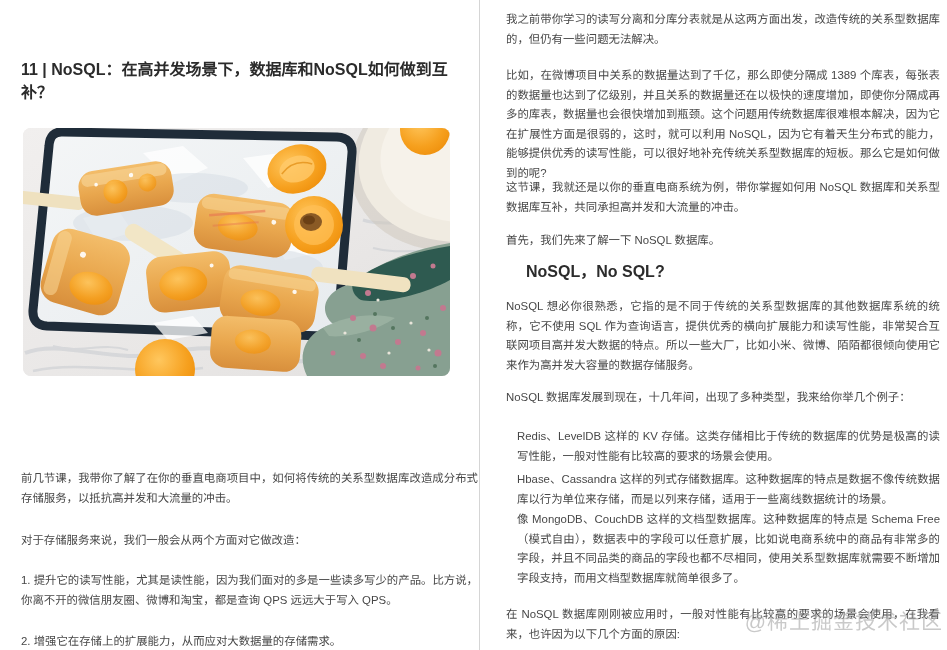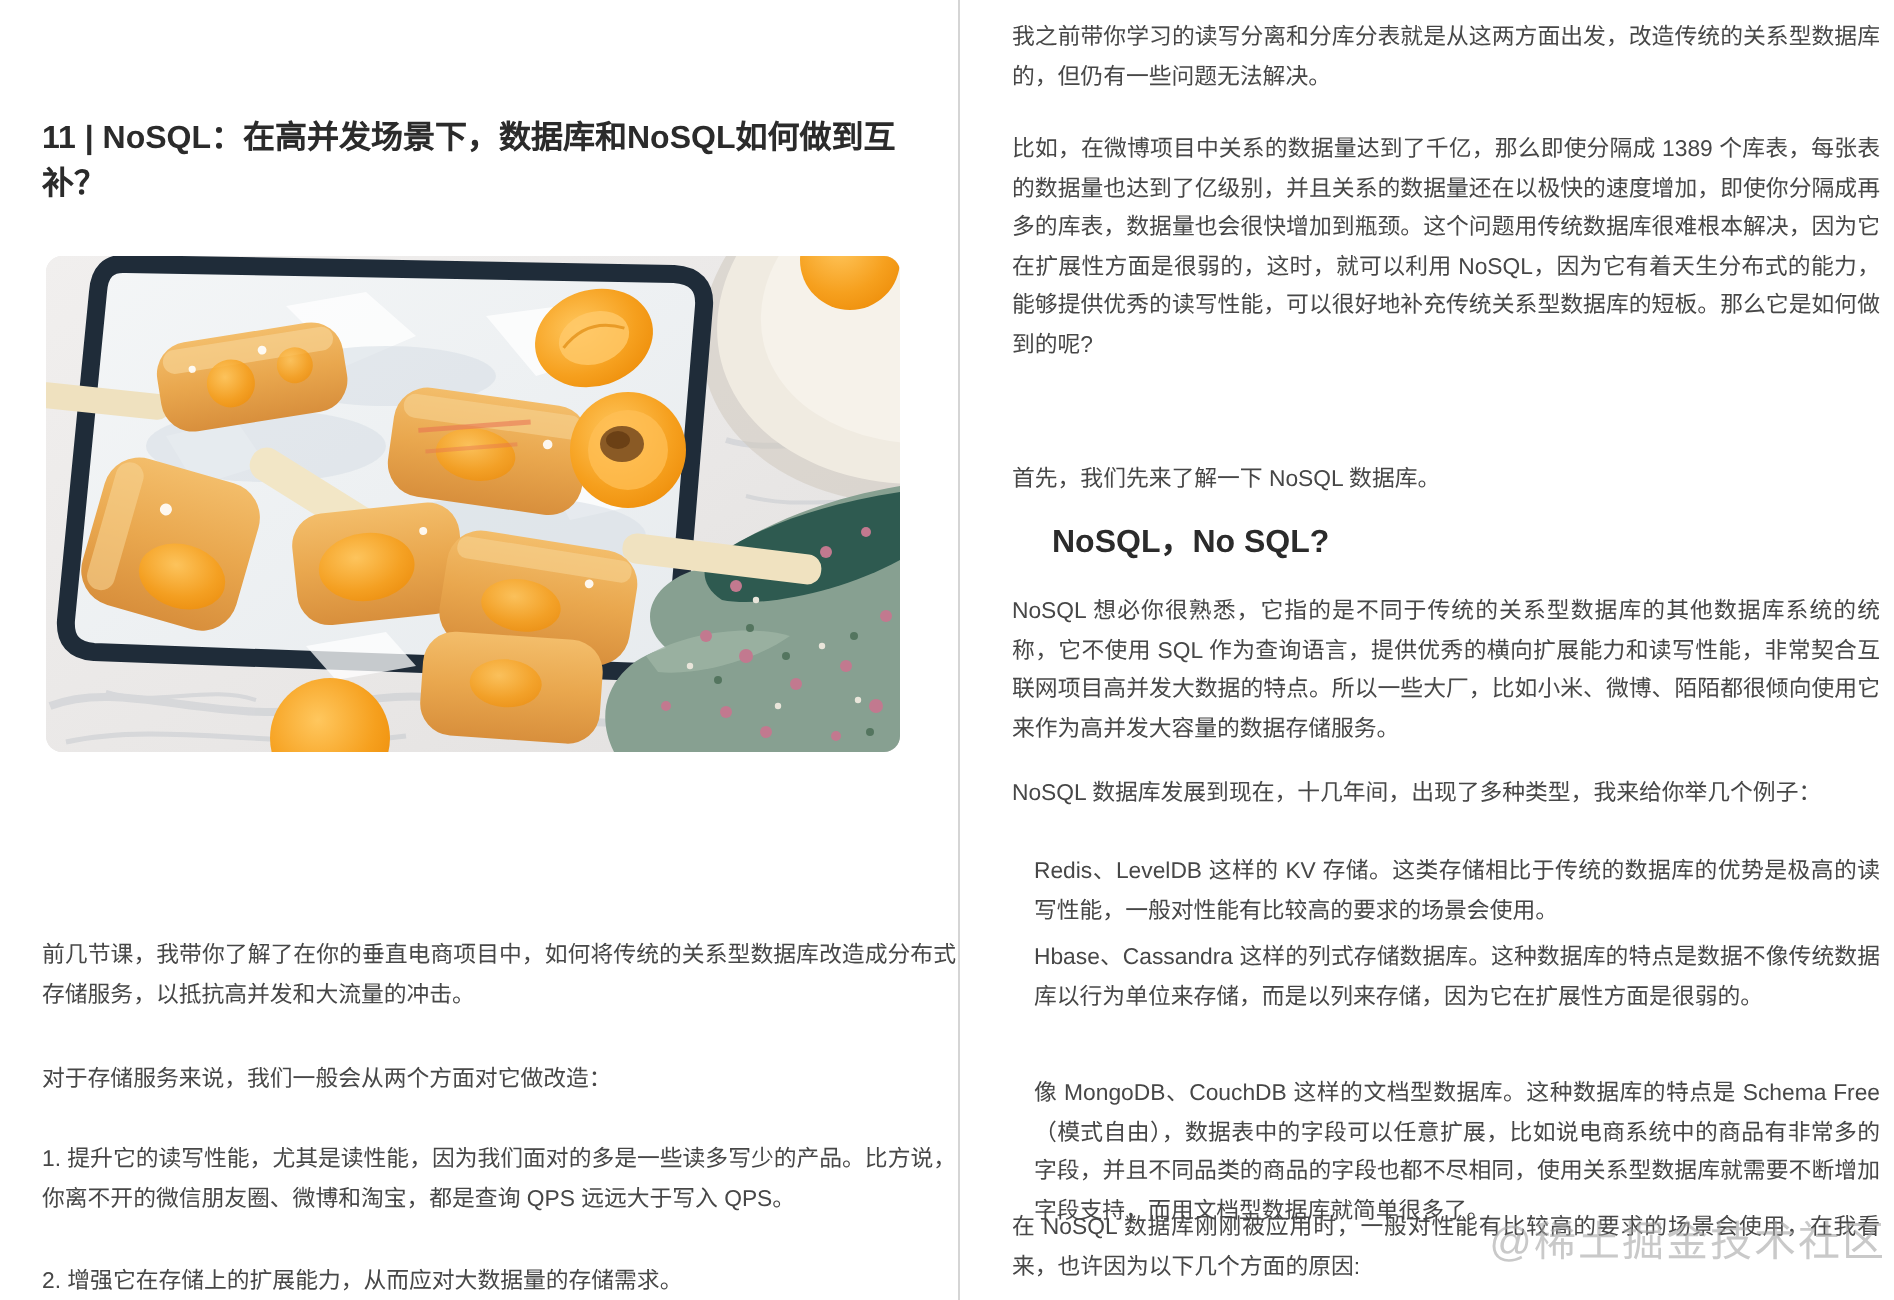--- a/index.html
+++ b/index.html
@@ -52,21 +52,21 @@
   .lp3 { top: 632px; }
   
   .rp0 { top: 10px; }
   .rp1 { top: 66px; }
   .rp2 { top: 178px; }
   .rp3 { top: 231px; }
   .rp4 { top: 297px; }
   .rp5 { top: 388px; }
   .rli0 { top: 427px; }
   .rli1 { top: 470px; }
-  .rli2 { top: 510px; margin-top: 28px; }
+  .rli2 { top: 510px; }
   .rp6 { top: 605px; }
   .list-item { padding-left: 11px; }
   .watermark {
     position: absolute; right: 4px; top: 608px;
     font-size: 21px; line-height: 28px;
     letter-spacing: 1px;
     color: #a6a6a6; opacity: 0.6;
     white-space: nowrap;
     z-index: 5;
   }
@@ -238,27 +238,28 @@
 
   <p class="lp0">前几节课，我带你了解了在你的垂直电商项目中，如何将传统的关系型数据库改造成分布式存储服务，以抵抗高并发和大流量的冲击。</p>
   <p class="lp1">对于存储服务来说，我们一般会从两个方面对它做改造：</p>
   <p class="lp2">1. 提升它的读写性能，尤其是读性能，因为我们面对的多是一些读多写少的产品。比方说，你离不开的微信朋友圈、微博和淘宝，都是查询 QPS 远远大于写入 QPS。</p>
   <p class="lp3">2. 增强它在存储上的扩展能力，从而应对大数据量的存储需求。</p>
 </section>
 
 <section class="page page-right">
   <p class="rp0">我之前带你学习的读写分离和分库分表就是从这两方面出发，改造传统的关系型数据库的，但仍有一些问题无法解决。</p>
   <p class="rp1">比如，在微博项目中关系的数据量达到了千亿，那么即使分隔成 1389 个库表，每张表的数据量也达到了亿级别，并且关系的数据量还在以极快的速度增加，即使你分隔成再多的库表，数据量也会很快增加到瓶颈。这个问题用传统数据库很难根本解决，因为它在扩展性方面是很弱的，这时，就可以利用 NoSQL，因为它有着天生分布式的能力，能够提供优秀的读写性能，可以很好地补充传统关系型数据库的短板。那么它是如何做到的呢?</p>
+  <p class="rp2">这节课，我就还是以你的垂直电商系统为例，带你掌握如何用 NoSQL 数据库和关系型数据库互补，共同承担高并发和大流量的冲击。</p>
   <p class="rp3">首先，我们先来了解一下 NoSQL 数据库。</p>
 
   <h2 class="subheading">NoSQL，No SQL?</h2>
 
   <p class="rp4">NoSQL 想必你很熟悉，它指的是不同于传统的关系型数据库的其他数据库系统的统称，它不使用 SQL 作为查询语言，提供优秀的横向扩展能力和读写性能，非常契合互联网项目高并发大数据的特点。所以一些大厂，比如小米、微博、陌陌都很倾向使用它来作为高并发大容量的数据存储服务。</p>
   <p class="rp5">NoSQL 数据库发展到现在，十几年间，出现了多种类型，我来给你举几个例子：</p>
 
   <p class="rli0 list-item">Redis、LevelDB 这样的 KV 存储。这类存储相比于传统的数据库的优势是极高的读写性能，一般对性能有比较高的要求的场景会使用。</p>
-  <p class="rli1 list-item">Hbase、Cassandra 这样的列式存储数据库。这种数据库的特点是数据不像传统数据库以行为单位来存储，而是以列来存储，因为它在扩展性方面是很弱的。</p>
+  <p class="rli1 list-item">Hbase、Cassandra 这样的列式存储数据库。这种数据库的特点是数据不像传统数据库以行为单位来存储，而是以列来存储，适用于一些离线数据统计的场景。</p>
   <p class="rli2 list-item">像 MongoDB、CouchDB 这样的文档型数据库。这种数据库的特点是 Schema Free（模式自由），数据表中的字段可以任意扩展，比如说电商系统中的商品有非常多的字段，并且不同品类的商品的字段也都不尽相同，使用关系型数据库就需要不断增加字段支持，而用文档型数据库就简单很多了。</p>
 
   <p class="rp6">在 NoSQL 数据库刚刚被应用时，一般对性能有比较高的要求的场景会使用，在我看来，也许因为以下几个方面的原因:</p>
 </section>
 
 <div class="watermark">@稀土掘金技术社区</div>
 
 </body></html>

